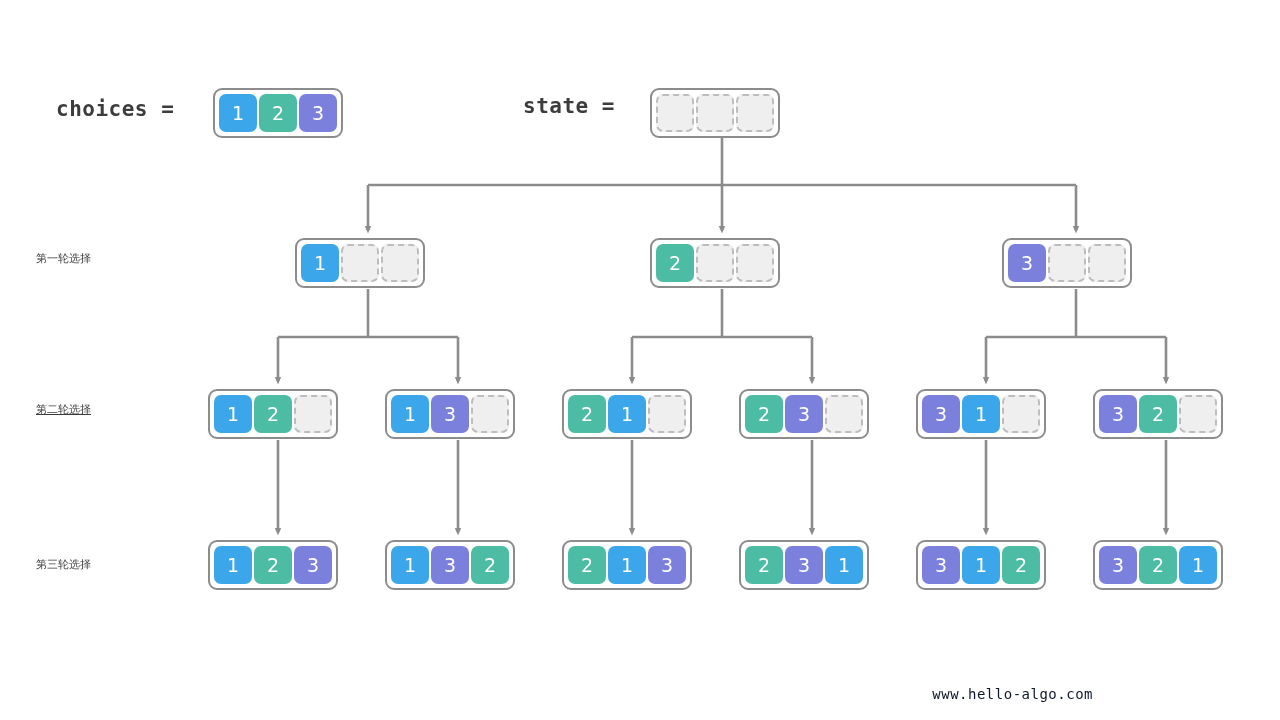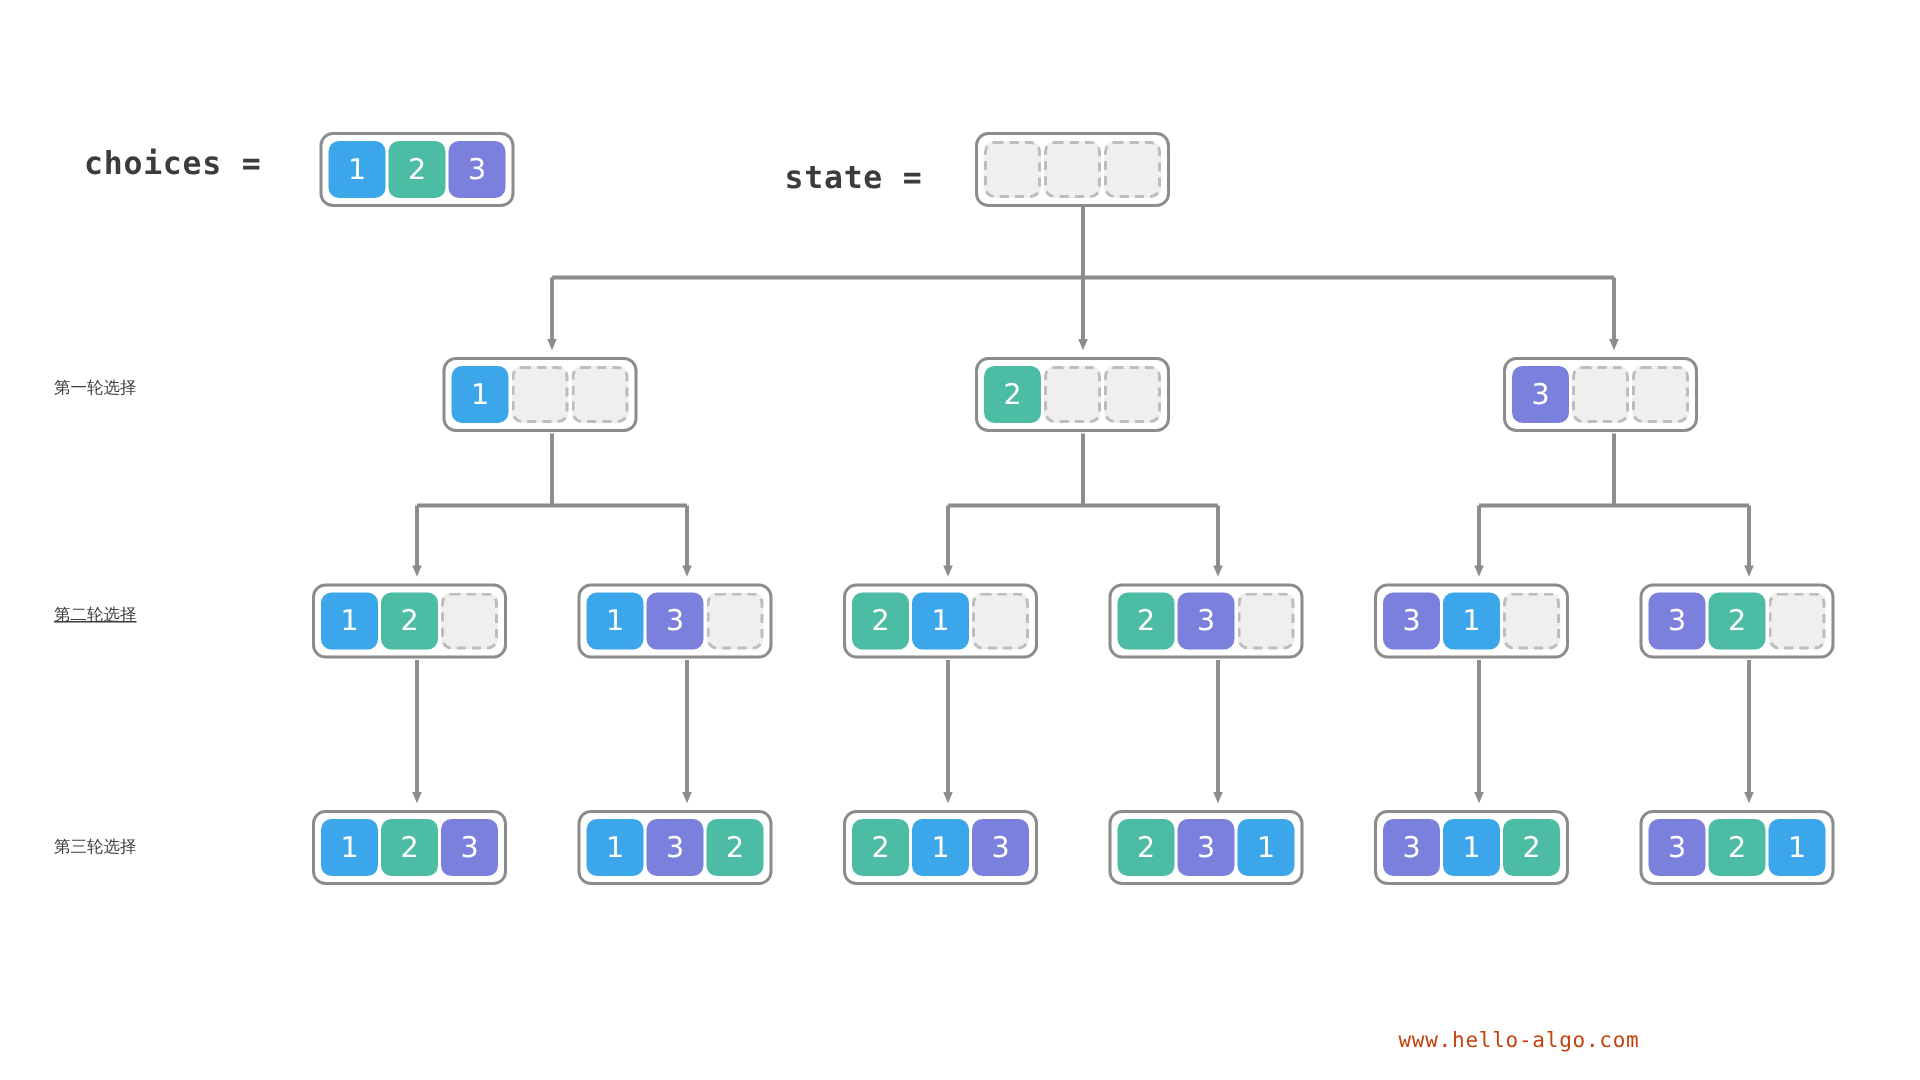--- a/index.html
+++ b/index.html
@@ -81,21 +81,21 @@
   .cell.c2 { background: #4cbca4; }
   .cell.c3 { background: #7c80dd; }
 
   
   .watermark {
     position: absolute;
     right: 22px;
     bottom: 18px;
     font-family: "DejaVu Sans Mono", "Liberation Mono", monospace;
     font-size: 14px;
-    color: #c2410c;
+    color: #0f172a;
     letter-spacing: 0.5px;
   }
 </style>
 </head>
 <body>
 
 <div id="canvas">
 
   <svg id="edges" viewBox="0 0 1280 720" xmlns="http://www.w3.org/2000/svg">
     <defs>
@@ -135,21 +135,21 @@
     </g>
   </svg>
 
   <div class="hdr-label" style="left:56px; top:97px;">choices =</div>
   <div class="node" id="choices-node" style="left:213px; top:88px;">
       <div class="cell c1">1</div>
       <div class="cell c2">2</div>
       <div class="cell c3">3</div>
     </div>
 
-  <div class="hdr-label" style="left:523px; top:106px;">state =</div>
+  <div class="hdr-label" style="left:523px; top:94px;">state =</div>
   <div class="node" id="state-node" style="left:650px; top:88px;">
       <div class="cell empty"></div>
       <div class="cell empty"></div>
       <div class="cell empty"></div>
     </div>
 
   <div class="row-label" style="left:36px; top:251px;">第一轮选择</div>
   <div class="row-label" style="left:36px; top:402px;text-decoration:underline;">第二轮选择</div>
   <div class="row-label" style="left:36px; top:557px;">第三轮选择</div>
 

